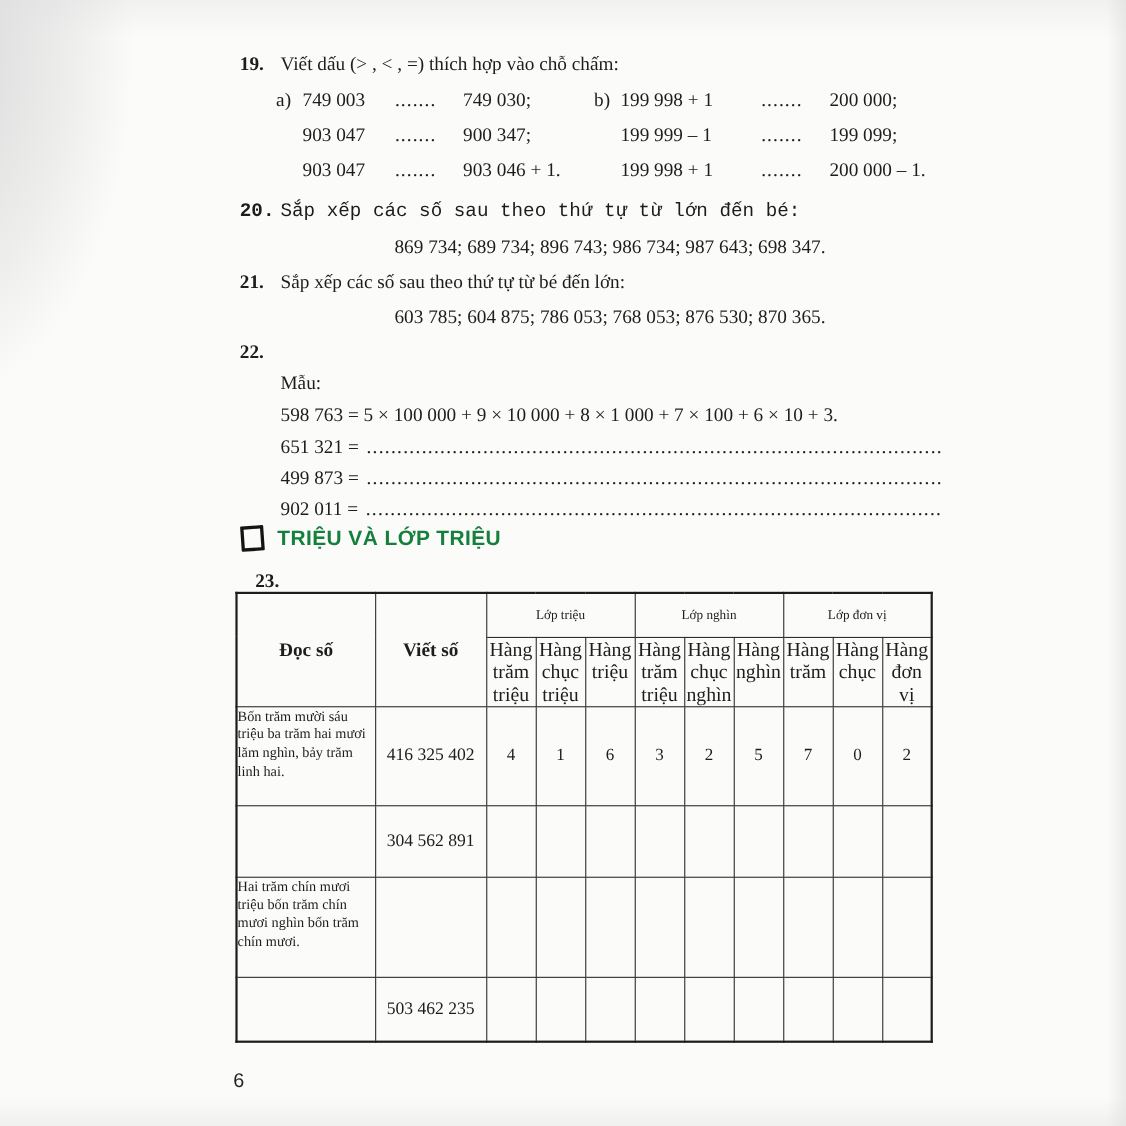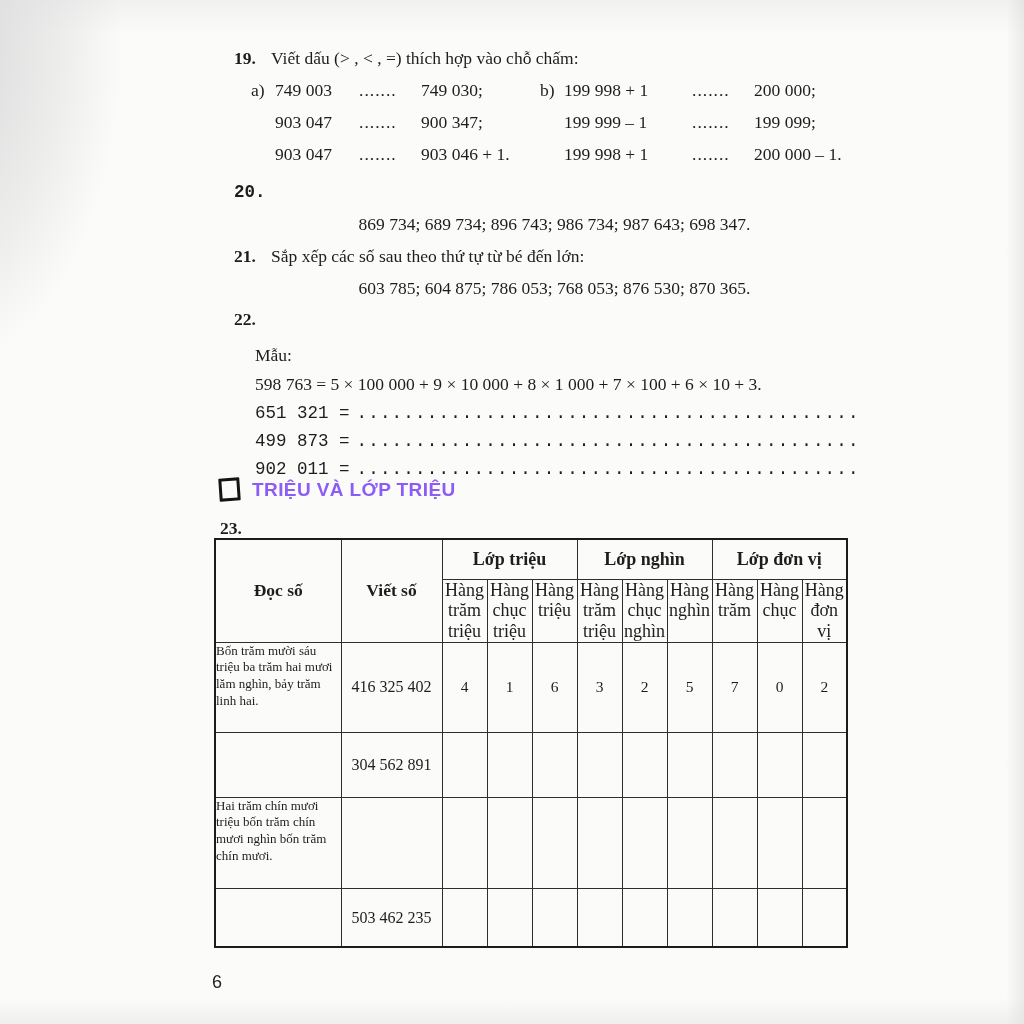--- a/index.html
+++ b/index.html
@@ -29,70 +29,70 @@
   .shade-bottom {
     position:absolute; left:0; bottom:0; right:0; height:26px;
     background:linear-gradient(to top, rgba(222,222,222,0.4), rgba(255,255,255,0));
     pointer-events:none;
   }
 
   .content {
     position:absolute; left:218px; top:42px; width:636px;
     font-size:17.5px;
   }
-  .ex-title { display:flex; line-height:32px;margin-left:16px; }
+  .ex-title { display:flex; line-height:32px; }
   .ex-num { font-weight:bold; width:37px; flex:0 0 37px; }
   .mt6 { margin-top:6px;font-family:Liberation Mono, monospace; }
-  .lh30 { line-height:30px;flex-direction:column; }
+  .lh30 { line-height:30px; }
   .lh28 { line-height:28px; }
   .indent { padding-left:37px; }
   .line32 { line-height:32px;text-align:center; }
 
   
   .cmp { display:flex; line-height:32px; }
   .half-a { width:322px; flex:0 0 322px; display:flex; }
   .half-b { display:flex; flex:1; }
   .pfx { width:24px; flex:0 0 24px; }
   .pfx.a { margin-left:33px; }
   .lnum-a { width:84px; flex:0 0 84px; }
   .lnum-b { width:128px; flex:0 0 128px; }
   .cdots { width:62px; flex:0 0 62px; letter-spacing:1px; }
 
   
-  .blank { display:flex; width:602px;font-family:Liberation Mono, monospace; }
+  .blank { display:flex; width:602px; }
   .leader { flex:1; overflow:hidden; white-space:nowrap; letter-spacing:1.2px; margin-left:7px; }
 
   
   .section-head {
     position:absolute; left:219px; top:478px;
     display:flex; align-items:center;
     font-family:"Liberation Sans", sans-serif;
-    font-weight:bold; font-size:19px; letter-spacing:0.4px; color:#8b5cf6;text-align:right;
+    font-weight:bold; font-size:19px; letter-spacing:0.4px; color:#15803d;text-align:right;
   }
   .bullet {
     width:15px; height:17px; border:3px solid #141414; border-radius:1px;
     margin-right:12px; transform:rotate(-4deg);
   }
   .ex23 {
-    position:absolute; left:220px; top:512px; width:636px;
+    position:absolute; left:232px; top:512px; width:636px;
     display:flex; line-height:32px; font-size:17.5px;flex-direction:column;
   }
 
   
   table.pv {
     position:absolute; left:214px; top:538px;
     width:632px; height:410px;
     border-collapse:collapse; table-layout:fixed;
     border:2px solid #1c1c1c;
   }
   table.pv th, table.pv td {
     border:1px solid #2e2e2e; padding:0; overflow:hidden;
   }
   th.hdr-main { font-weight:bold; font-size:17.5px; }
-  th.hdr-group { font-weight:bold; font-size:18px; }
+  th.hdr-group { font-weight:normal; font-size:12px; }
   th.hdr-sub {
     font-weight:normal; font-size:18px;
     line-height:1.15; vertical-align:top; padding-top:2px;
   }
   td.doc {
     font-size:13px; line-height:1.3; text-align:left;
     vertical-align:top; padding:5px 3px 4px 7px;
   }
   td.viet { font-size:16px; text-align:center; vertical-align:middle; }
   td.digit { font-size:15.5px; text-align:center; vertical-align:middle; }
@@ -155,20 +155,21 @@
       <div class="half-b">
         <span class="pfx"></span>
         <span class="lnum-b">199 998 + 1</span>
         <span class="cdots">.......</span>
         <span>200 000 – 1.</span>
       </div>
     </div>
 
     <div class="ex-title mt6">
       <span class="ex-num">20.</span>
+      <span>Sắp xếp các số sau theo thứ tự từ lớn đến bé:</span>
     </div>
     <div class="indent line32">869 734; 689 734; 896 743; 986 734; 987 643; 698 347.</div>
 
     <div class="ex-title">
       <span class="ex-num">21.</span>
       <span>Sắp xếp các số sau theo thứ tự từ bé đến lớn:</span>
     </div>
     <div class="indent line32">603 785; 604 875; 786 053; 768 053; 876 530; 870 365.</div>
 
     <div class="ex-title lh30">

